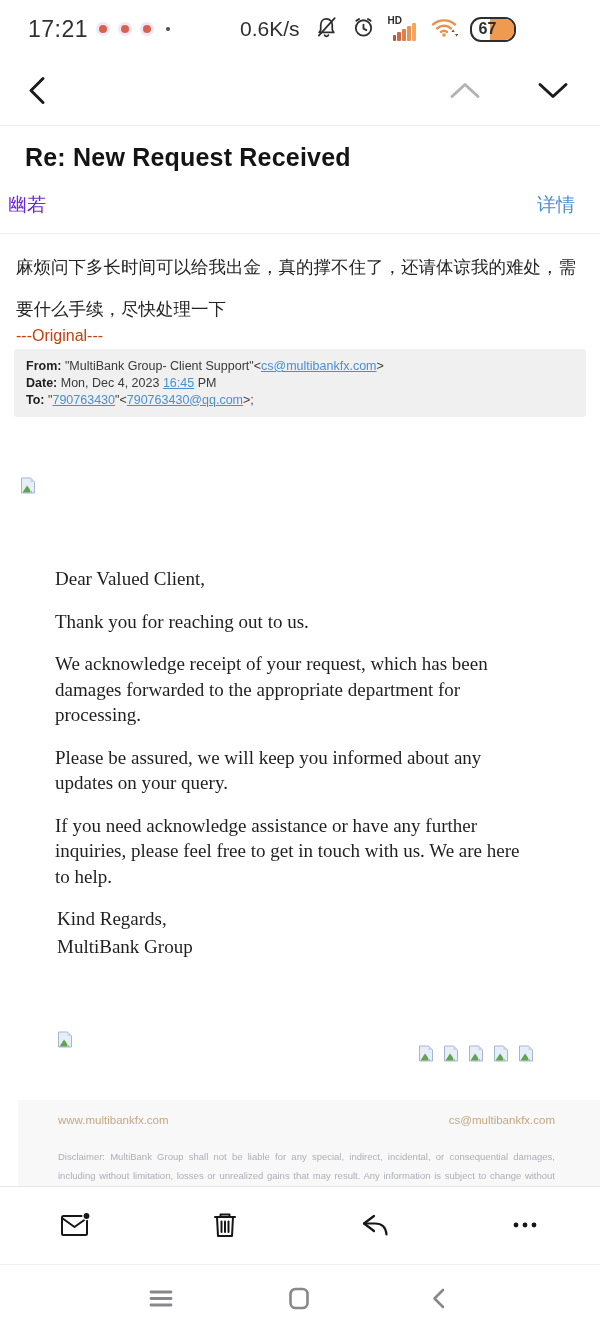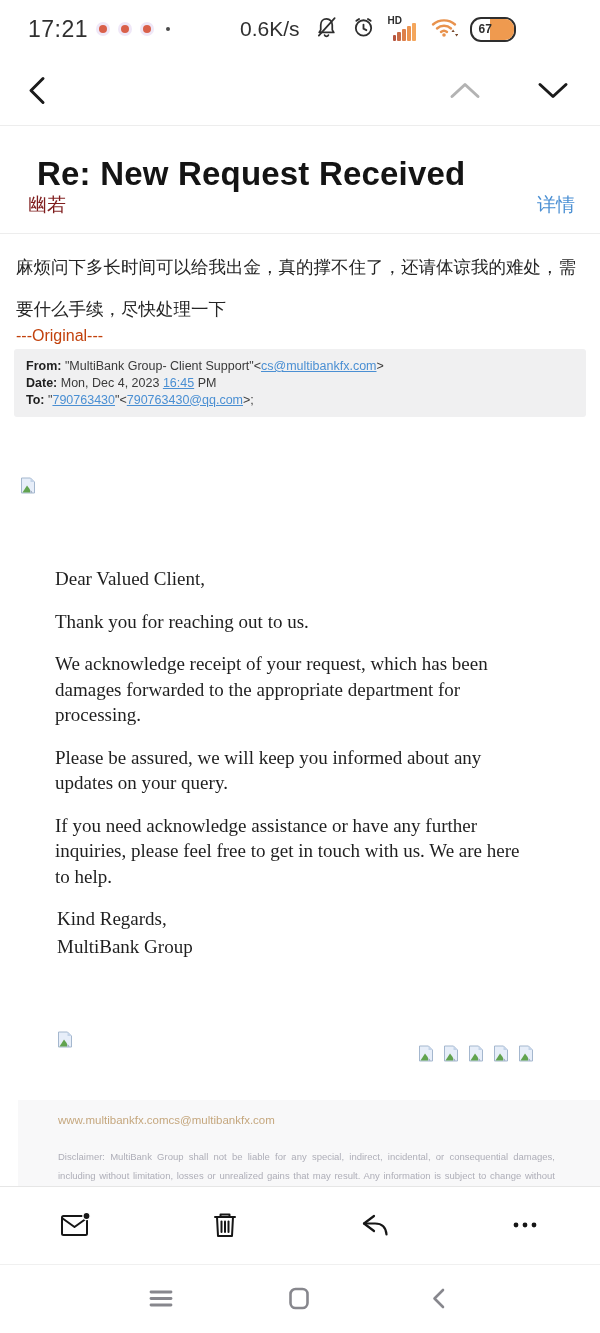--- a/index.html
+++ b/index.html
@@ -14,33 +14,33 @@
   .notif-ico::after{content:"";position:absolute;left:3px;top:3px;width:8px;height:8px;border-radius:50%;background:#d9604a;}
   .sb-dot{width:4px;height:4px;border-radius:50%;background:#4a4a4a;margin-left:4px;}
   .sb-right{position:absolute;left:240px;top:0;height:58px;display:flex;align-items:center;gap:12px;}
   .sb-speed{font-size:21px;color:#303030;margin-right:2px;}
   .sig-wrap{position:relative;width:30px;height:27px;}
   .sig-hd{position:absolute;left:0;top:-1px;font-size:10px;font-weight:bold;color:#2e2e2e;}
   .sig-bars{position:absolute;left:5px;bottom:2px;display:flex;align-items:flex-end;gap:1.5px;}
   .sig-bars i{display:block;width:3.4px;border-radius:1px;}
   .batt{position:relative;width:42px;height:21px;border:2px solid #2e2e2e;border-radius:11px;overflow:hidden;background:#fff;}
   .batt-fill{position:absolute;right:0;top:0;height:100%;width:55%;background:#ef9a4f;}
-  .batt-num{position:absolute;left:7px;top:50%;transform:translateY(-50%);font-size:12px;font-weight:600;color:#2e2e2e;z-index:2;text-align:center;}
+  .batt-num{position:absolute;left:7px;top:50%;transform:translateY(-50%);font-size:16px;font-weight:600;color:#2e2e2e;z-index:2;text-align:center;}
 
   
   .mail-nav{position:absolute;top:58px;left:0;width:600px;height:67px;border-bottom:1px solid #ededed;}
   .nav-btn{position:absolute;top:50%;transform:translateY(-50%);background:none;border:none;padding:4px;cursor:pointer;}
   .nav-back{left:20px;}
   .nav-up{left:444px;}
   .nav-down{left:532px;}
 
   
   .subject-block{position:absolute;top:126px;left:0;width:600px;height:107px;border-bottom:1px solid #ededed;}
-  .subject{margin:12px;position:absolute;left:25px;top:17px;font-size:33px;font-weight:600;color:#141414;letter-spacing:.2px;text-align:center;}
-  .sender{position:absolute;left:28px;top:66px;font-size:19px;color:#7f1d1d;}
+  .subject{margin:0;position:absolute;left:25px;top:17px;font-size:25px;font-weight:600;color:#141414;letter-spacing:.2px;text-align:center;}
+  .sender{position:absolute;left:8px;top:66px;font-size:19px;color:#6d28d9;}
   .details{position:absolute;right:25px;top:66px;font-size:19px;color:#4a8fd3;background:none;border:none;padding:0;cursor:pointer;}
 
   
   .msg-cn{position:absolute;left:16px;top:246px;width:570px;font-size:17.5px;line-height:42px;color:#252525;}
   .orig-marker{position:absolute;left:16px;top:327px;font-size:16px;color:#c2410c;}
   .quoted-box{position:absolute;left:14px;top:349px;width:548px;background:#f0f0f1;border-radius:3px;padding:9px 12px;
               font-size:12.5px;line-height:16.8px;color:#3a3a3a;}
   .q-label{font-weight:bold;color:#1f1f1f;}
   .q-link{color:#4a8fd3;text-decoration:underline;cursor:pointer;}
 
@@ -53,21 +53,21 @@
               font-size:19px;line-height:25.5px;color:#1f1f1f;}
   .body-serif p{margin:0 0 17px 0;}
   .signoff p{margin:2px;}
 
   .social-row{position:absolute;left:418px;top:1045px;display:flex;gap:9px;}
   .social-row .broken{position:static;}
 
   
   .footer-box{position:absolute;left:18px;top:1100px;width:582px;height:86px;background:#f8f8f9;box-sizing:border-box;
               padding:14px 45px 0 40px;}
-  .footer-links{display:flex;justify-content:flex-start;font-size:11.5px;color:#c5a77e;}
+  .footer-links{display:flex;justify-content:space-between;font-size:11.5px;color:#c5a77e;}
   .footer-link{cursor:pointer;}
   .disclaimer{margin-top:21px;font-size:9.5px;line-height:19px;color:#aeaeb8;text-align:justify;}
 
   
   .toolbar{position:absolute;left:0;top:1186px;width:600px;height:78px;border-top:1px solid #e6e6e6;background:#fff;
            display:flex;}
   .tb-cell{flex:1;display:flex;align-items:center;justify-content:center;}
   .tb-btn{background:none;border:none;padding:6px;cursor:pointer;}
 
   

